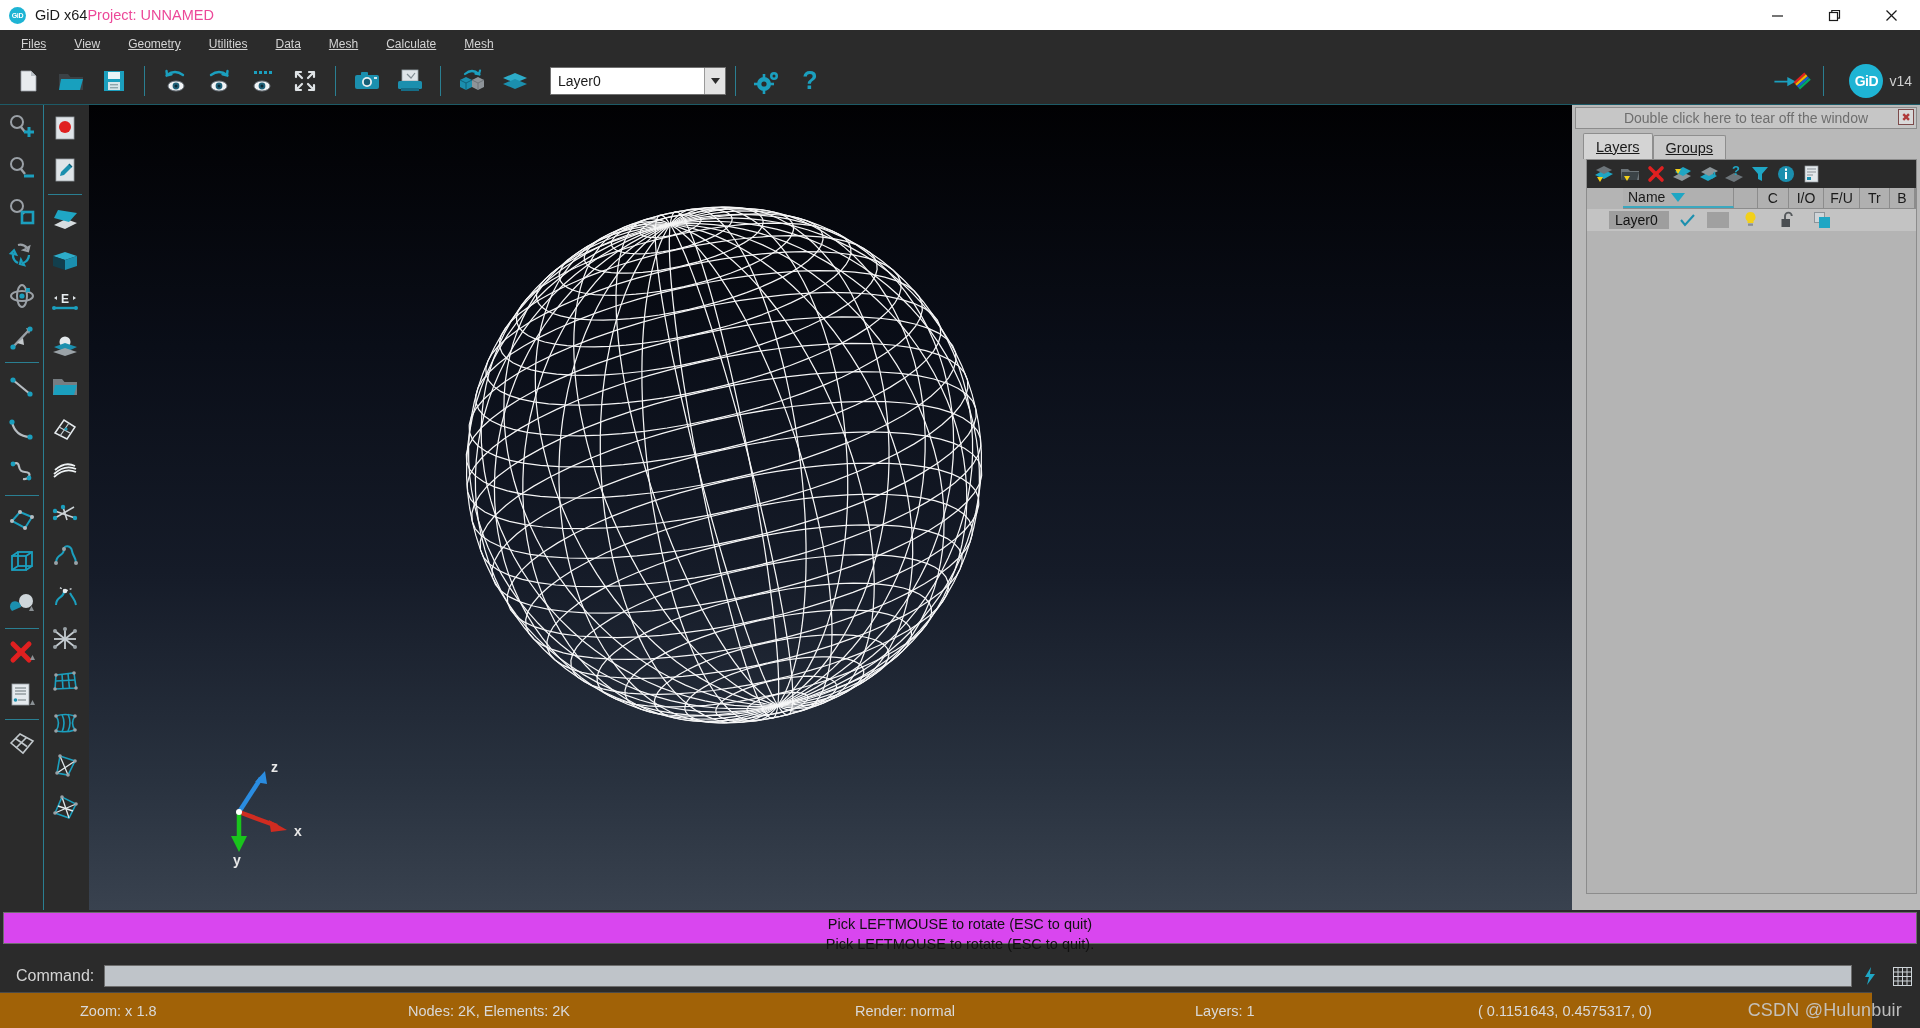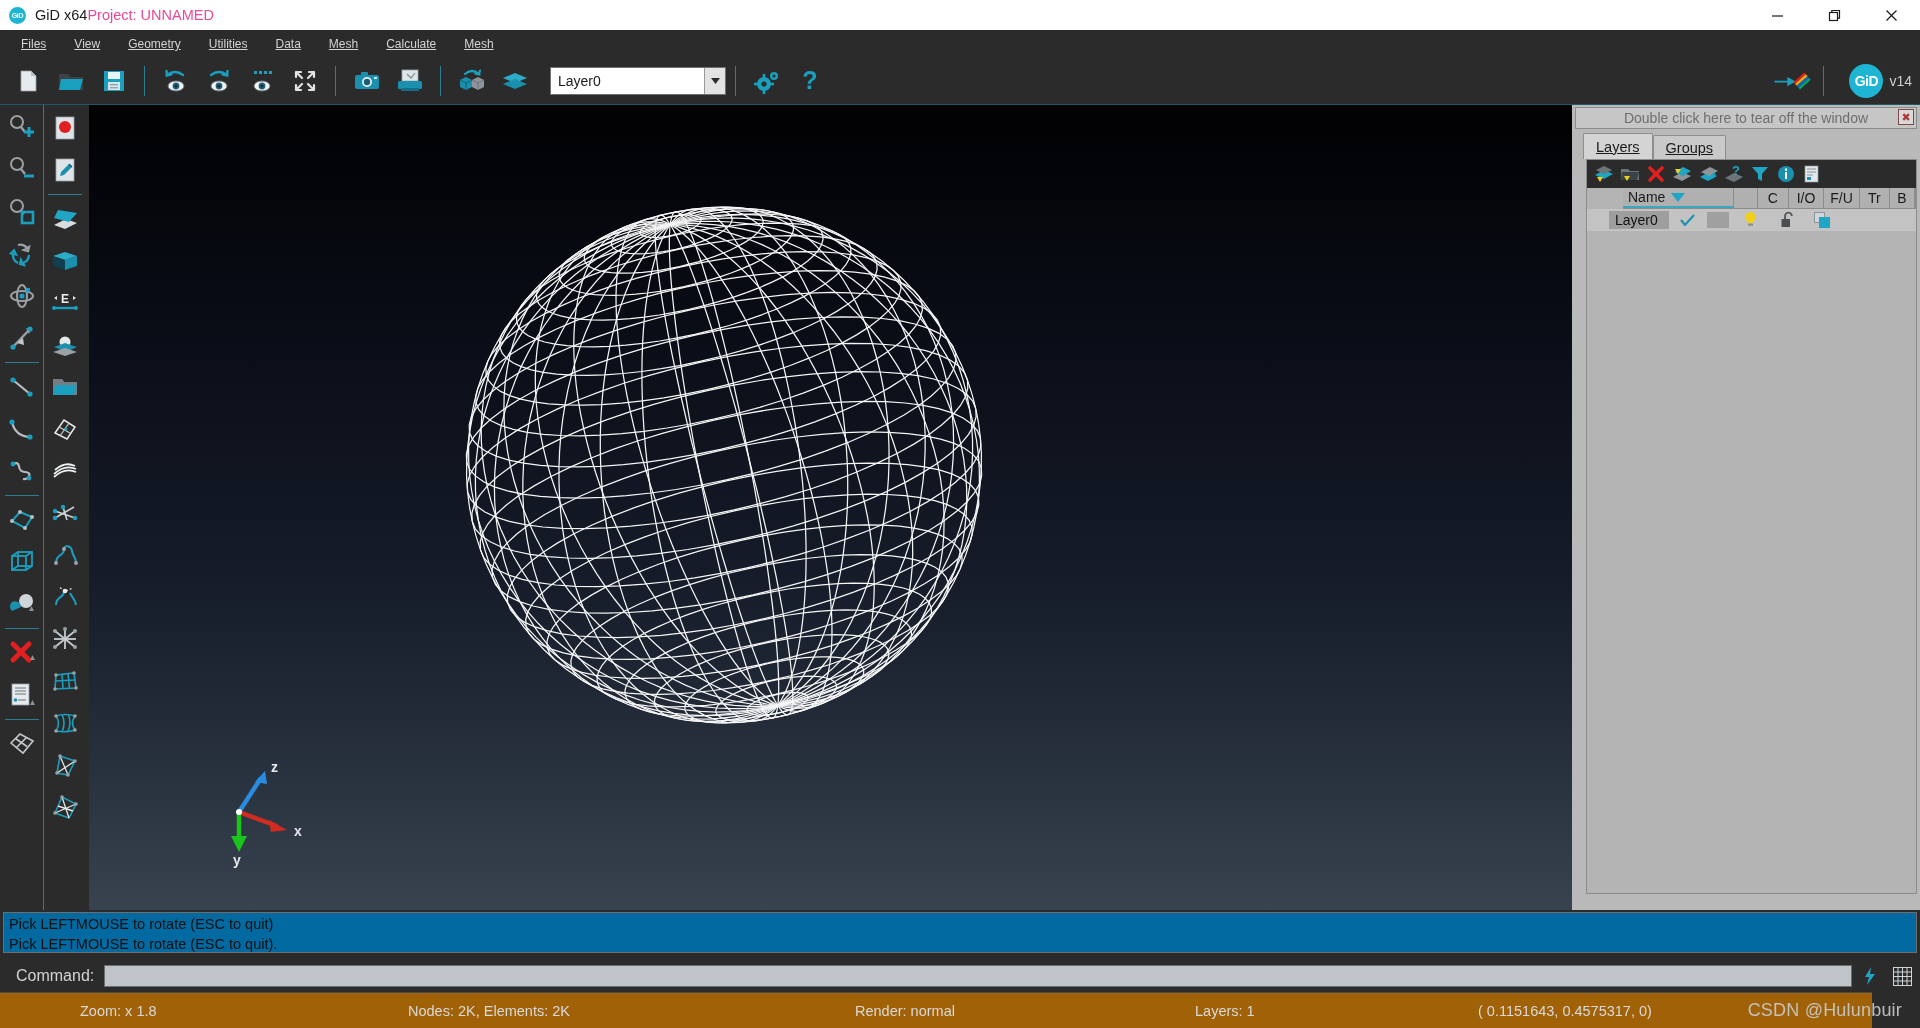--- a/index.html
+++ b/index.html
@@ -174,22 +174,22 @@
   .lr-cell {
     display: flex; align-items: center; justify-content: center;
   }
 
   
   #msgarea {
     position: absolute; left: 0; top: 910px; width: 1920px; height: 50px;
     background: #2b2b2b; padding: 2px 3px;
   }
   #msgbox {
-    width: 1914px; height: 41px; background: #0369a1;
-    border: 1px solid #6d6d6d; padding: 1px 5px;
+    width: 1914px; height: 32px; background: #d946ef;
+    border: 1px solid #6d6d6d; padding: 1px 5px; text-align: center;
   }
   .msg-line { font-size: 14.5px; color: #111; line-height: 20px; }
 
   
   #cmdbar {
     position: absolute; left: 0; top: 960px; width: 1920px; height: 32px;
     background: #2b2b2b; display: flex; align-items: center;
   }
   #cmd-label { font-size: 16px; color: #d4d4d4; margin-left: 16px; width: 88px; }
   #cmd-input {

